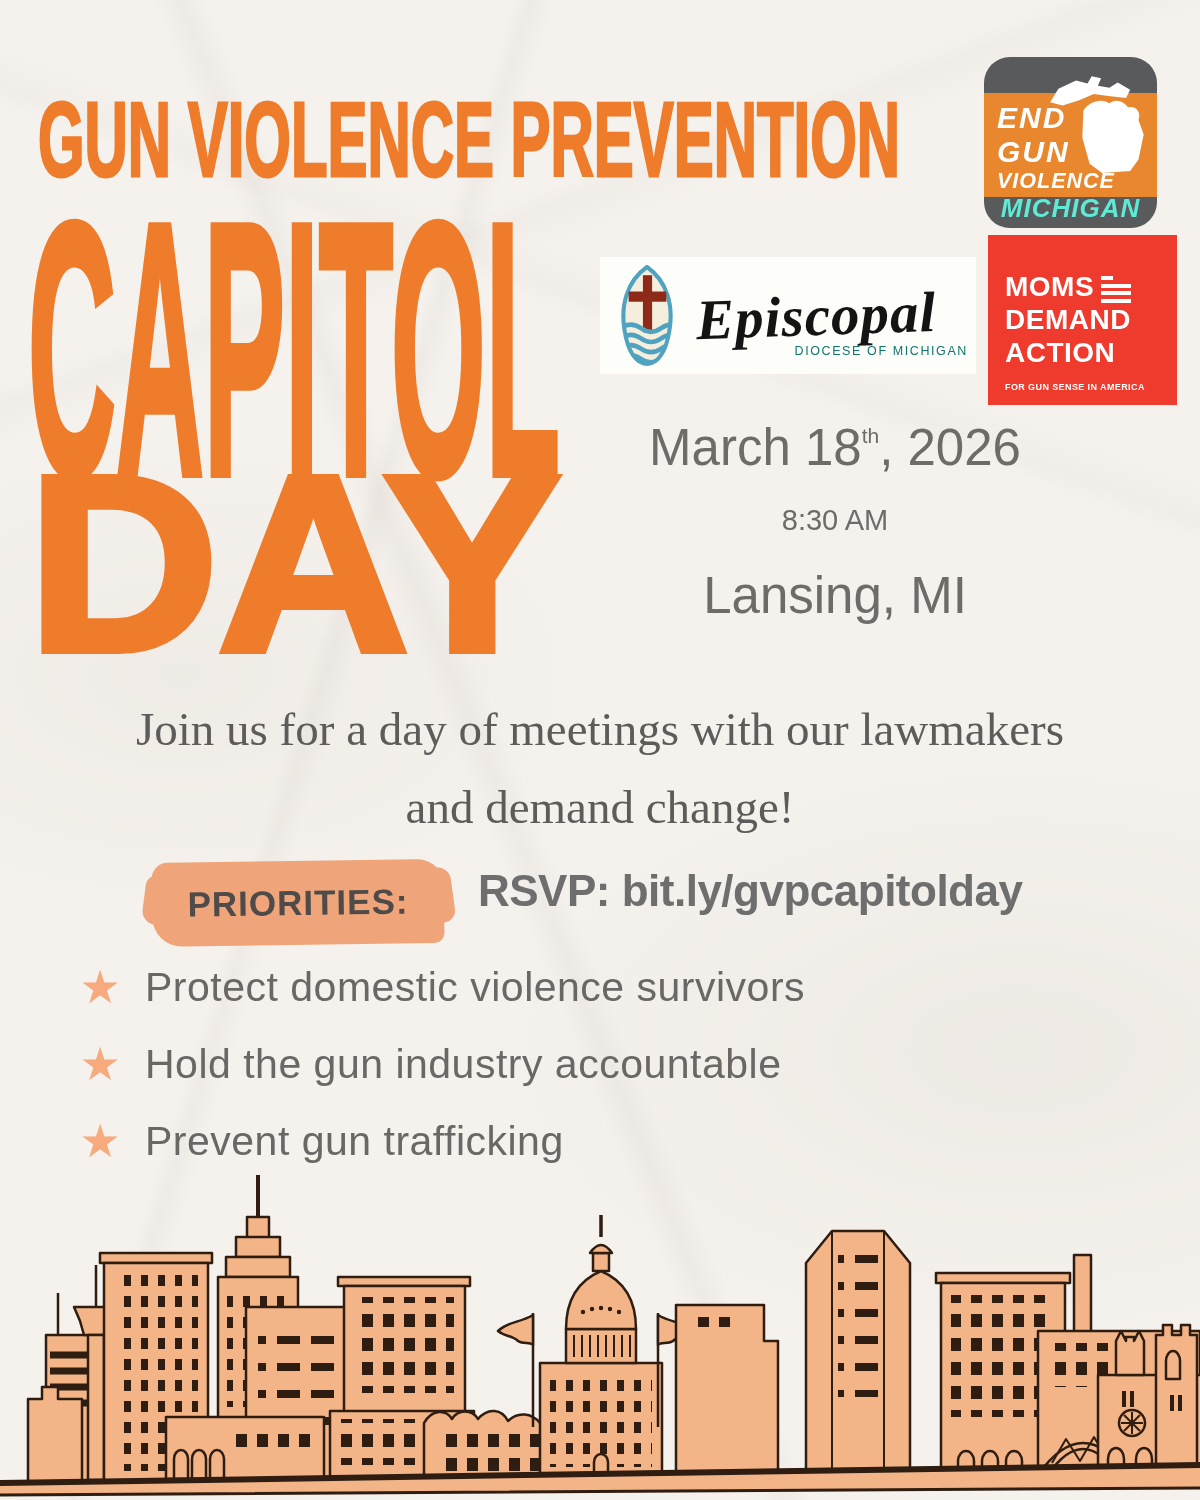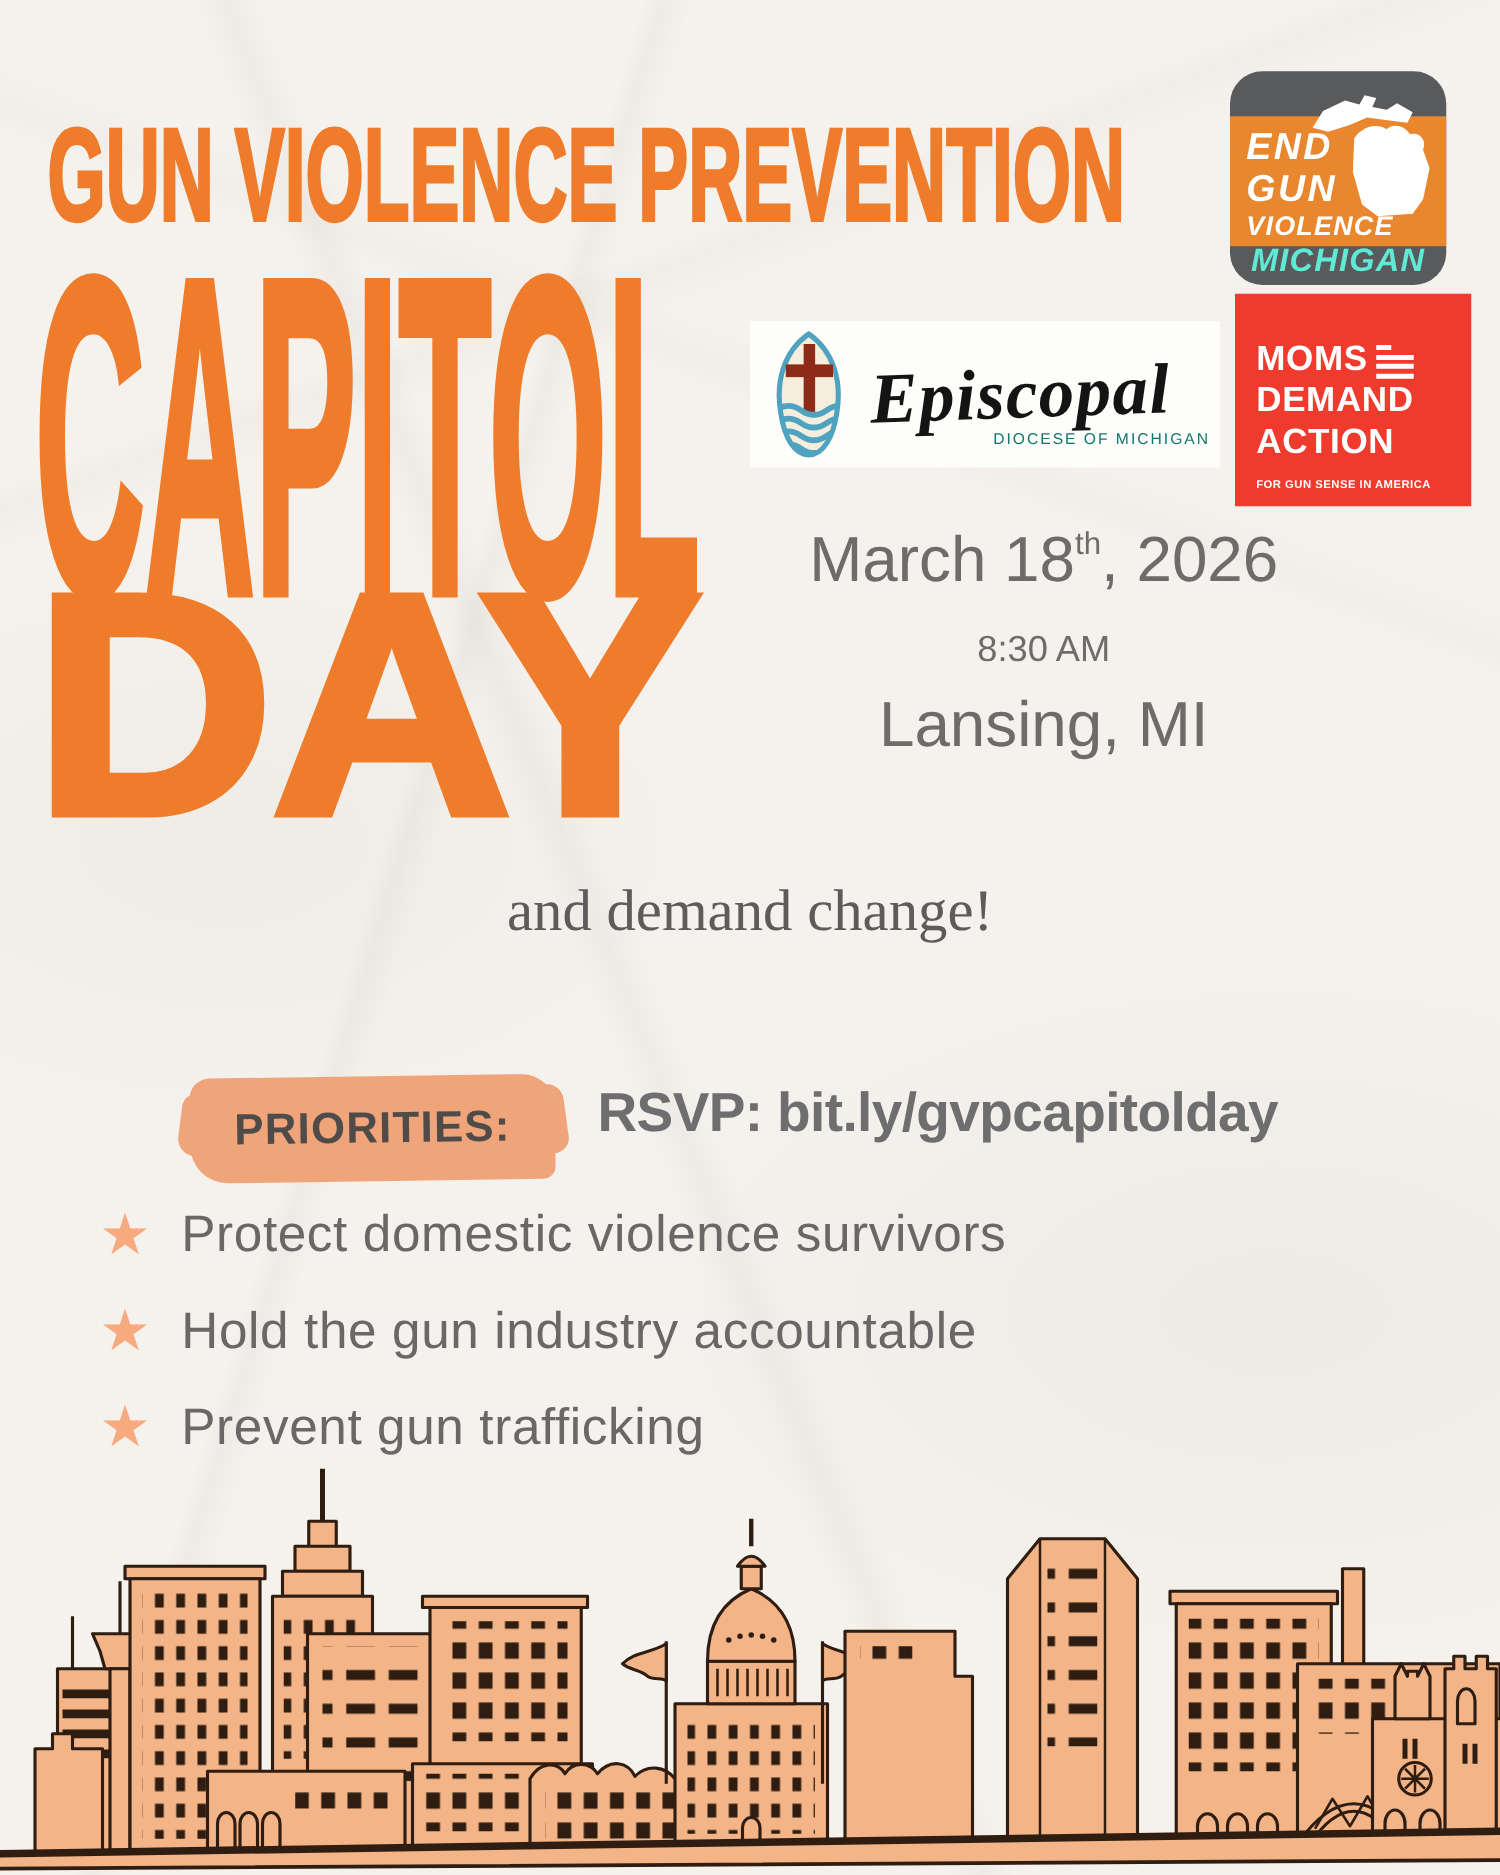--- a/index.html
+++ b/index.html
@@ -38,23 +38,23 @@
   .moms-bars i.short{width:12px;align-self:flex-start;}
   .moms-tag{font-size:9px;font-weight:bold;letter-spacing:0.4px;margin-top:16px;text-align:center;}
   
   .epis{left:600px;top:257px;width:376px;height:117px;background:#FDFDFA;display:flex;align-items:center;}
   .epis-emblem{margin-left:14px;flex:0 0 auto;}
   .epis-script{font-family:"Liberation Serif",serif;font-style:italic;font-weight:bold;font-size:57px;color:#141414;margin-left:16px;transform:rotate(-2deg);letter-spacing:1px;}
   .epis-sub{position:absolute;right:8px;bottom:16px;font-size:12.5px;letter-spacing:1.6px;color:#0f766e;}
   
   .dateblock{left:600px;top:418px;width:470px;text-align:center;color:#6F6B69;}
   .date-line{font-size:51px;}
-  .date-line sup{font-size:25px;position:relative;top:-4px;}
+  .date-line sup{font-size:21px;position:relative;top:-4px;}
   .time-line{font-size:29px;margin-top:27px;}
-  .loc-line{font-size:51px;margin-top:13px;}
+  .loc-line{font-size:51px;margin-top:29px;}
   
   .invite{left:0;top:690px;width:1200px;text-align:center;font-family:"Liberation Serif",serif;font-size:47px;color:#5E5B5A;line-height:1.67;}
   
   .badge{left:152px;top:861px;width:292px;height:84px;background:#EFA479;border-radius:16px 26px 10px 30px;transform:rotate(-0.8deg);display:flex;align-items:center;justify-content:center;}
   .badge::before{content:"";position:absolute;left:-8px;top:12px;width:26px;height:50px;background:#EFA479;border-radius:12px 4px 10px 14px;transform:rotate(8deg);}
   .badge::after{content:"";position:absolute;right:-9px;top:8px;width:28px;height:56px;background:#EFA479;border-radius:6px 14px 12px 8px;transform:rotate(-7deg);}
   .badge span{position:relative;z-index:1;font-size:35px;font-weight:bold;color:#4E4B49;letter-spacing:1px;}
   .rsvp{left:478px;top:866px;width:640px;font-size:44px;font-weight:bold;color:#6E6E6E;letter-spacing:-0.5px;}
   
   .bullets{left:55px;top:962px;width:1040px;}
@@ -133,20 +133,21 @@
     <div class="epis-sub">DIOCESE OF MICHIGAN</div>
   </div>
 
   <div class="abs dateblock">
     <div class="date-line"><span>March 18</span><sup>th</sup><span>, 2026</span></div>
     <div class="time-line">8:30 AM</div>
     <div class="loc-line">Lansing, MI</div>
   </div>
 
   <div class="abs invite">
+    <div>Join us for a day of meetings with our lawmakers</div>
     <div>and demand change!</div>
   </div>
 
   <div class="abs badge">
     <span>PRIORITIES:</span>
   </div>
   <div class="abs rsvp">RSVP: bit.ly/gvpcapitolday</div>
 
   <div class="abs bullets">
     <div class="brow">

